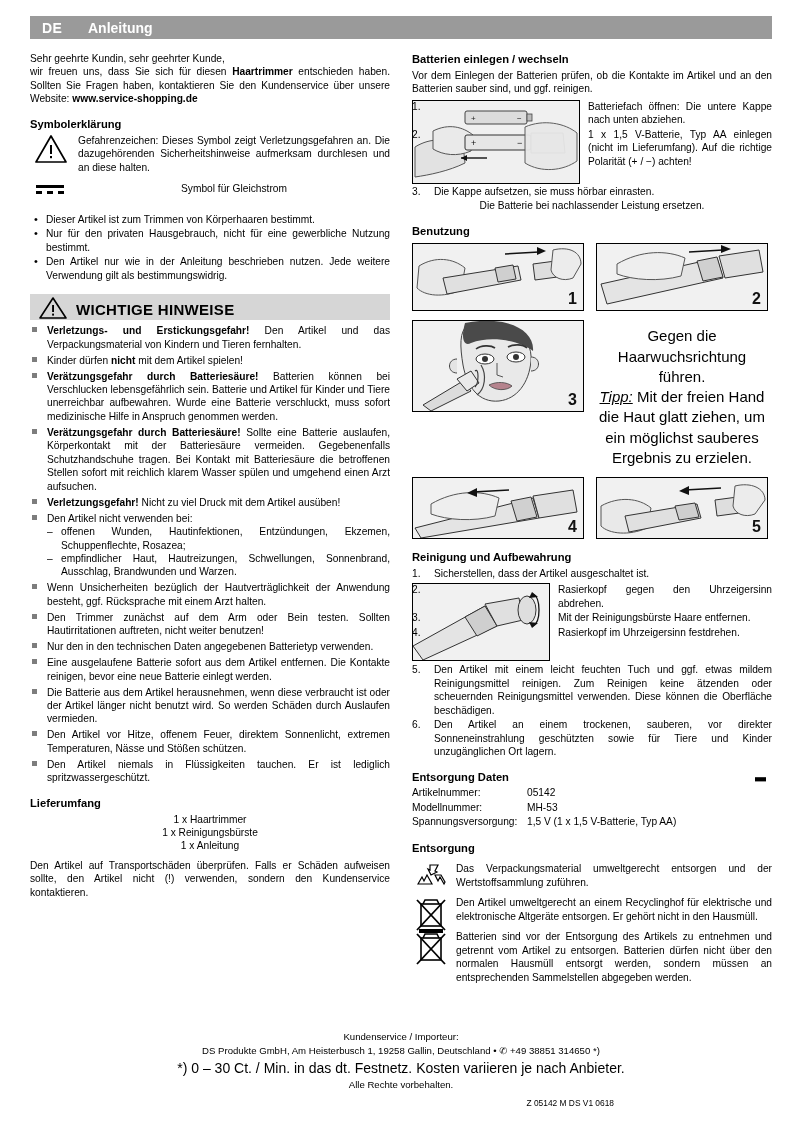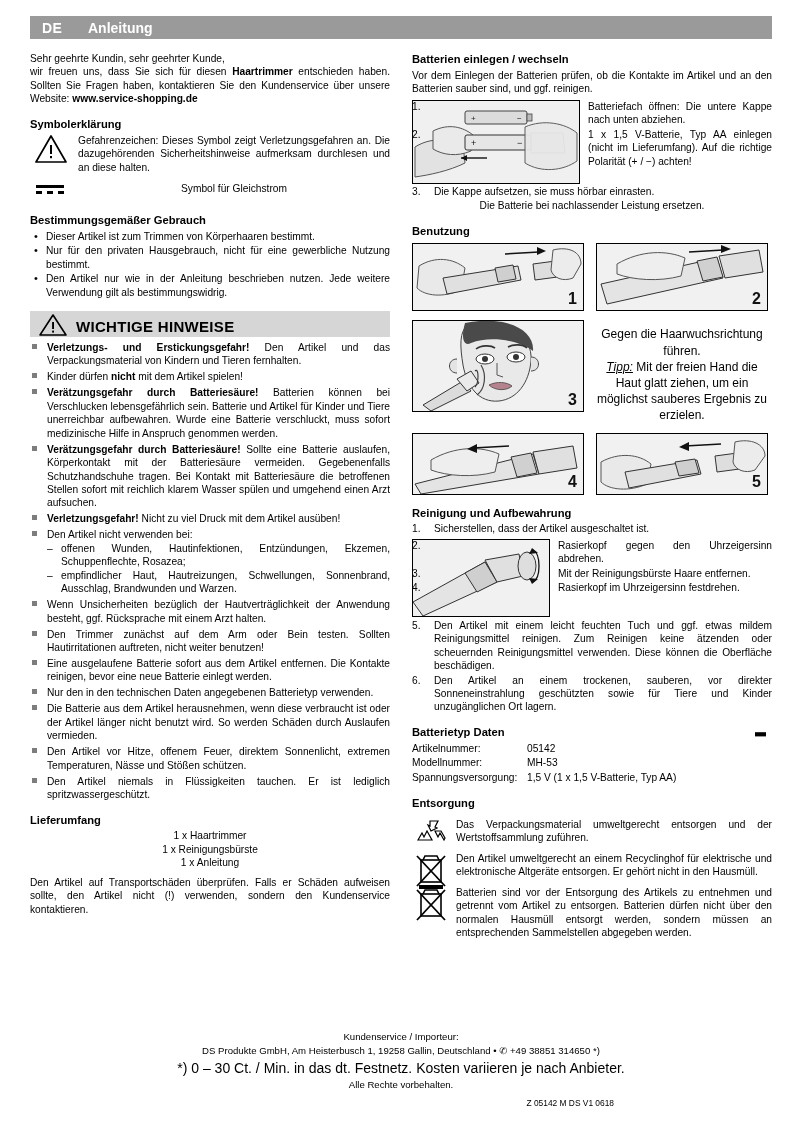--- a/index.html
+++ b/index.html
@@ -72,21 +72,21 @@
 
   
   .disprow{position:relative;padding-left:44px;margin-top:7px;text-align:justify;}
   .disprow .dicon{position:absolute;left:2px;top:0;}
 
   
   .fig{border:1px solid #000;background:#f2f2f2;position:relative;box-sizing:border-box;}
   .fignum{position:absolute;right:6px;bottom:1px;font-weight:bold;font-size:16px;color:#111;}
 
   .figgrid{position:relative;}
-  .caption{text-align:center;font-size:12px;line-height:1.35;}
+  .caption{text-align:center;font-size:15px;line-height:1.35;}
 
   .ce{position:absolute;right:0;top:-6px;}
 
   
   .wrapbox{overflow:hidden;}
   .wrapbox .leftfig{float:left;margin-right:8px;}
 
   
   .footer{position:absolute;left:30px;top:1030px;width:742px;text-align:center;font-size:9.6px;line-height:1.45;}
   .footer .small{font-size:14px;}
@@ -130,21 +130,20 @@
               <rect x="0" y="7" width="6" height="3" fill="#000"></rect>
               <rect x="11" y="7" width="6" height="3" fill="#000"></rect>
               <rect x="22" y="7" width="6" height="3" fill="#000"></rect>
             </svg>
         </span>
         <p class="nj">Symbol für Gleichstrom</p>
       </div>
     </div>
 
     <div class="sec">
-      <h2>Bestimmungsgemäßer Gebrauch</h2>
       <ul>
         <li class="dot"><span class="bl">•</span><span>Dieser Artikel ist zum Trimmen von Körperhaaren bestimmt.</span></li>
         <li class="dot"><span class="bl">•</span><span>Nur für den privaten Hausgebrauch, nicht für eine gewerbliche Nutzung bestimmt.</span></li>
         <li class="dot"><span class="bl">•</span><span>Den Artikel nur wie in der Anleitung beschrieben nutzen. Jede weitere Verwendung gilt als bestimmungswidrig.</span></li>
       </ul>
     </div>
 
     <div class="warnbox">
       <span class="wicon">
         <svg width="30" height="24" viewBox="0 0 30 24">
@@ -162,22 +161,22 @@
       <li class="sq"><span class="bl"></span><span class="b">Verätzungsgefahr durch Batteriesäure!</span><span> Batterien können bei Verschlucken lebensgefährlich sein. Batterie und Artikel für Kinder und Tiere unerreichbar aufbewahren. Wurde eine Batterie verschluckt, muss sofort medizinische Hilfe in Anspruch genommen werden.</span></li>
       <li class="sq"><span class="bl"></span><span class="b">Verätzungsgefahr durch Batteriesäure!</span><span> Sollte eine Batterie auslaufen, Körperkontakt mit der Batteriesäure vermeiden. Gegebenenfalls Schutzhandschuhe tragen. Bei Kontakt mit Batteriesäure die betroffenen Stellen sofort mit reichlich klarem Wasser spülen und umgehend einen Arzt aufsuchen.</span></li>
       <li class="sq"><span class="bl"></span><span class="b">Verletzungsgefahr!</span><span> Nicht zu viel Druck mit dem Artikel ausüben!</span></li>
 
       <li class="sq" style="margin-bottom:0;"><span class="bl"></span><span>Den Artikel nicht verwenden bei:</span></li>
       <li class="dash"><span class="bl">–</span><span>offenen Wunden, Hautinfektionen, Entzündungen, Ekzemen, Schuppenflechte, Rosazea;</span></li>
       <li class="dash" style="margin-bottom:2.5px;"><span class="bl">–</span><span>empfindlicher Haut, Hautreizungen, Schwellungen, Sonnenbrand, Ausschlag, Brandwunden und Warzen.</span></li>
 
       <li class="sq"><span class="bl"></span><span>Wenn Unsicherheiten bezüglich der Hautverträglichkeit der Anwendung besteht, ggf. Rücksprache mit einem Arzt halten.</span></li>
       <li class="sq"><span class="bl"></span><span>Den Trimmer zunächst auf dem Arm oder Bein testen. Sollten Hautirritationen auftreten, nicht weiter benutzen!</span></li>
+      <li class="sq"><span class="bl"></span><span>Nur den in den technischen Daten angegebenen Batterietyp verwenden.</span></li>
       <li class="sq"><span class="bl"></span><span>Eine ausgelaufene Batterie sofort aus dem Artikel entfernen. Die Kontakte reinigen, bevor eine neue Batterie einlegt werden.</span></li>
-      <li class="sq"><span class="bl"></span><span>Nur den in den technischen Daten angegebenen Batterietyp verwenden.</span></li>
       <li class="sq"><span class="bl"></span><span>Die Batterie aus dem Artikel herausnehmen, wenn diese verbraucht ist oder der Artikel länger nicht benutzt wird. So werden Schäden durch Auslaufen vermieden.</span></li>
       <li class="sq"><span class="bl"></span><span>Den Artikel vor Hitze, offenem Feuer, direktem Sonnenlicht, extremen Temperaturen, Nässe und Stößen schützen.</span></li>
       <li class="sq"><span class="bl"></span><span>Den Artikel niemals in Flüssigkeiten tauchen. Er ist lediglich spritzwassergeschützt.</span></li>
     </ul>
 
     <div class="sec">
       <h2>Lieferumfang</h2>
       <p class="nj">1 x Haartrimmer</p>
       <p class="nj">1 x Reinigungsbürste</p>
       <p class="nj">1 x Anleitung</p>
@@ -337,21 +336,21 @@
           <li><span class="idx">4.</span><span>Rasierkopf im Uhrzeigersinn festdrehen.</span></li>
         </ol>
       </div>
       <ol class="num" style="margin-top:2px;">
         <li><span class="idx">5.</span><span>Den Artikel mit einem leicht feuchten Tuch und ggf. etwas mildem Reinigungsmittel reinigen. Zum Reinigen keine ätzenden oder scheuernden Reinigungsmittel verwenden. Diese können die Oberfläche beschädigen.</span></li>
         <li><span class="idx">6.</span><span>Den Artikel an einem trockenen, sauberen, vor direkter Sonneneinstrahlung geschützten sowie für Tiere und Kinder unzugänglichen Ort lagern.</span></li>
       </ol>
     </div>
 
     <div class="sec" style="position:relative;">
-      <h2>Batterietyp Daten</h2>
+      <h2>Entsorgung Daten</h2>
       <span class="ce">
         <svg width="50" height="30" viewBox="0 0 50 30">
           <path d="M22 3 A13 13 0 1 0 22 29 A10.5 10.5 0 1 1 22 3 Z" fill="#000"></path>
           <path d="M46 3 A13 13 0 1 0 46 29 A10.5 10.5 0 1 1 46 3 Z" fill="#000"></path>
           <rect x="33" y="13.2" width="11" height="4.2" fill="#000"></rect>
         </svg>
       </span>
       <table class="tech">
         <tbody>
             <tr>

